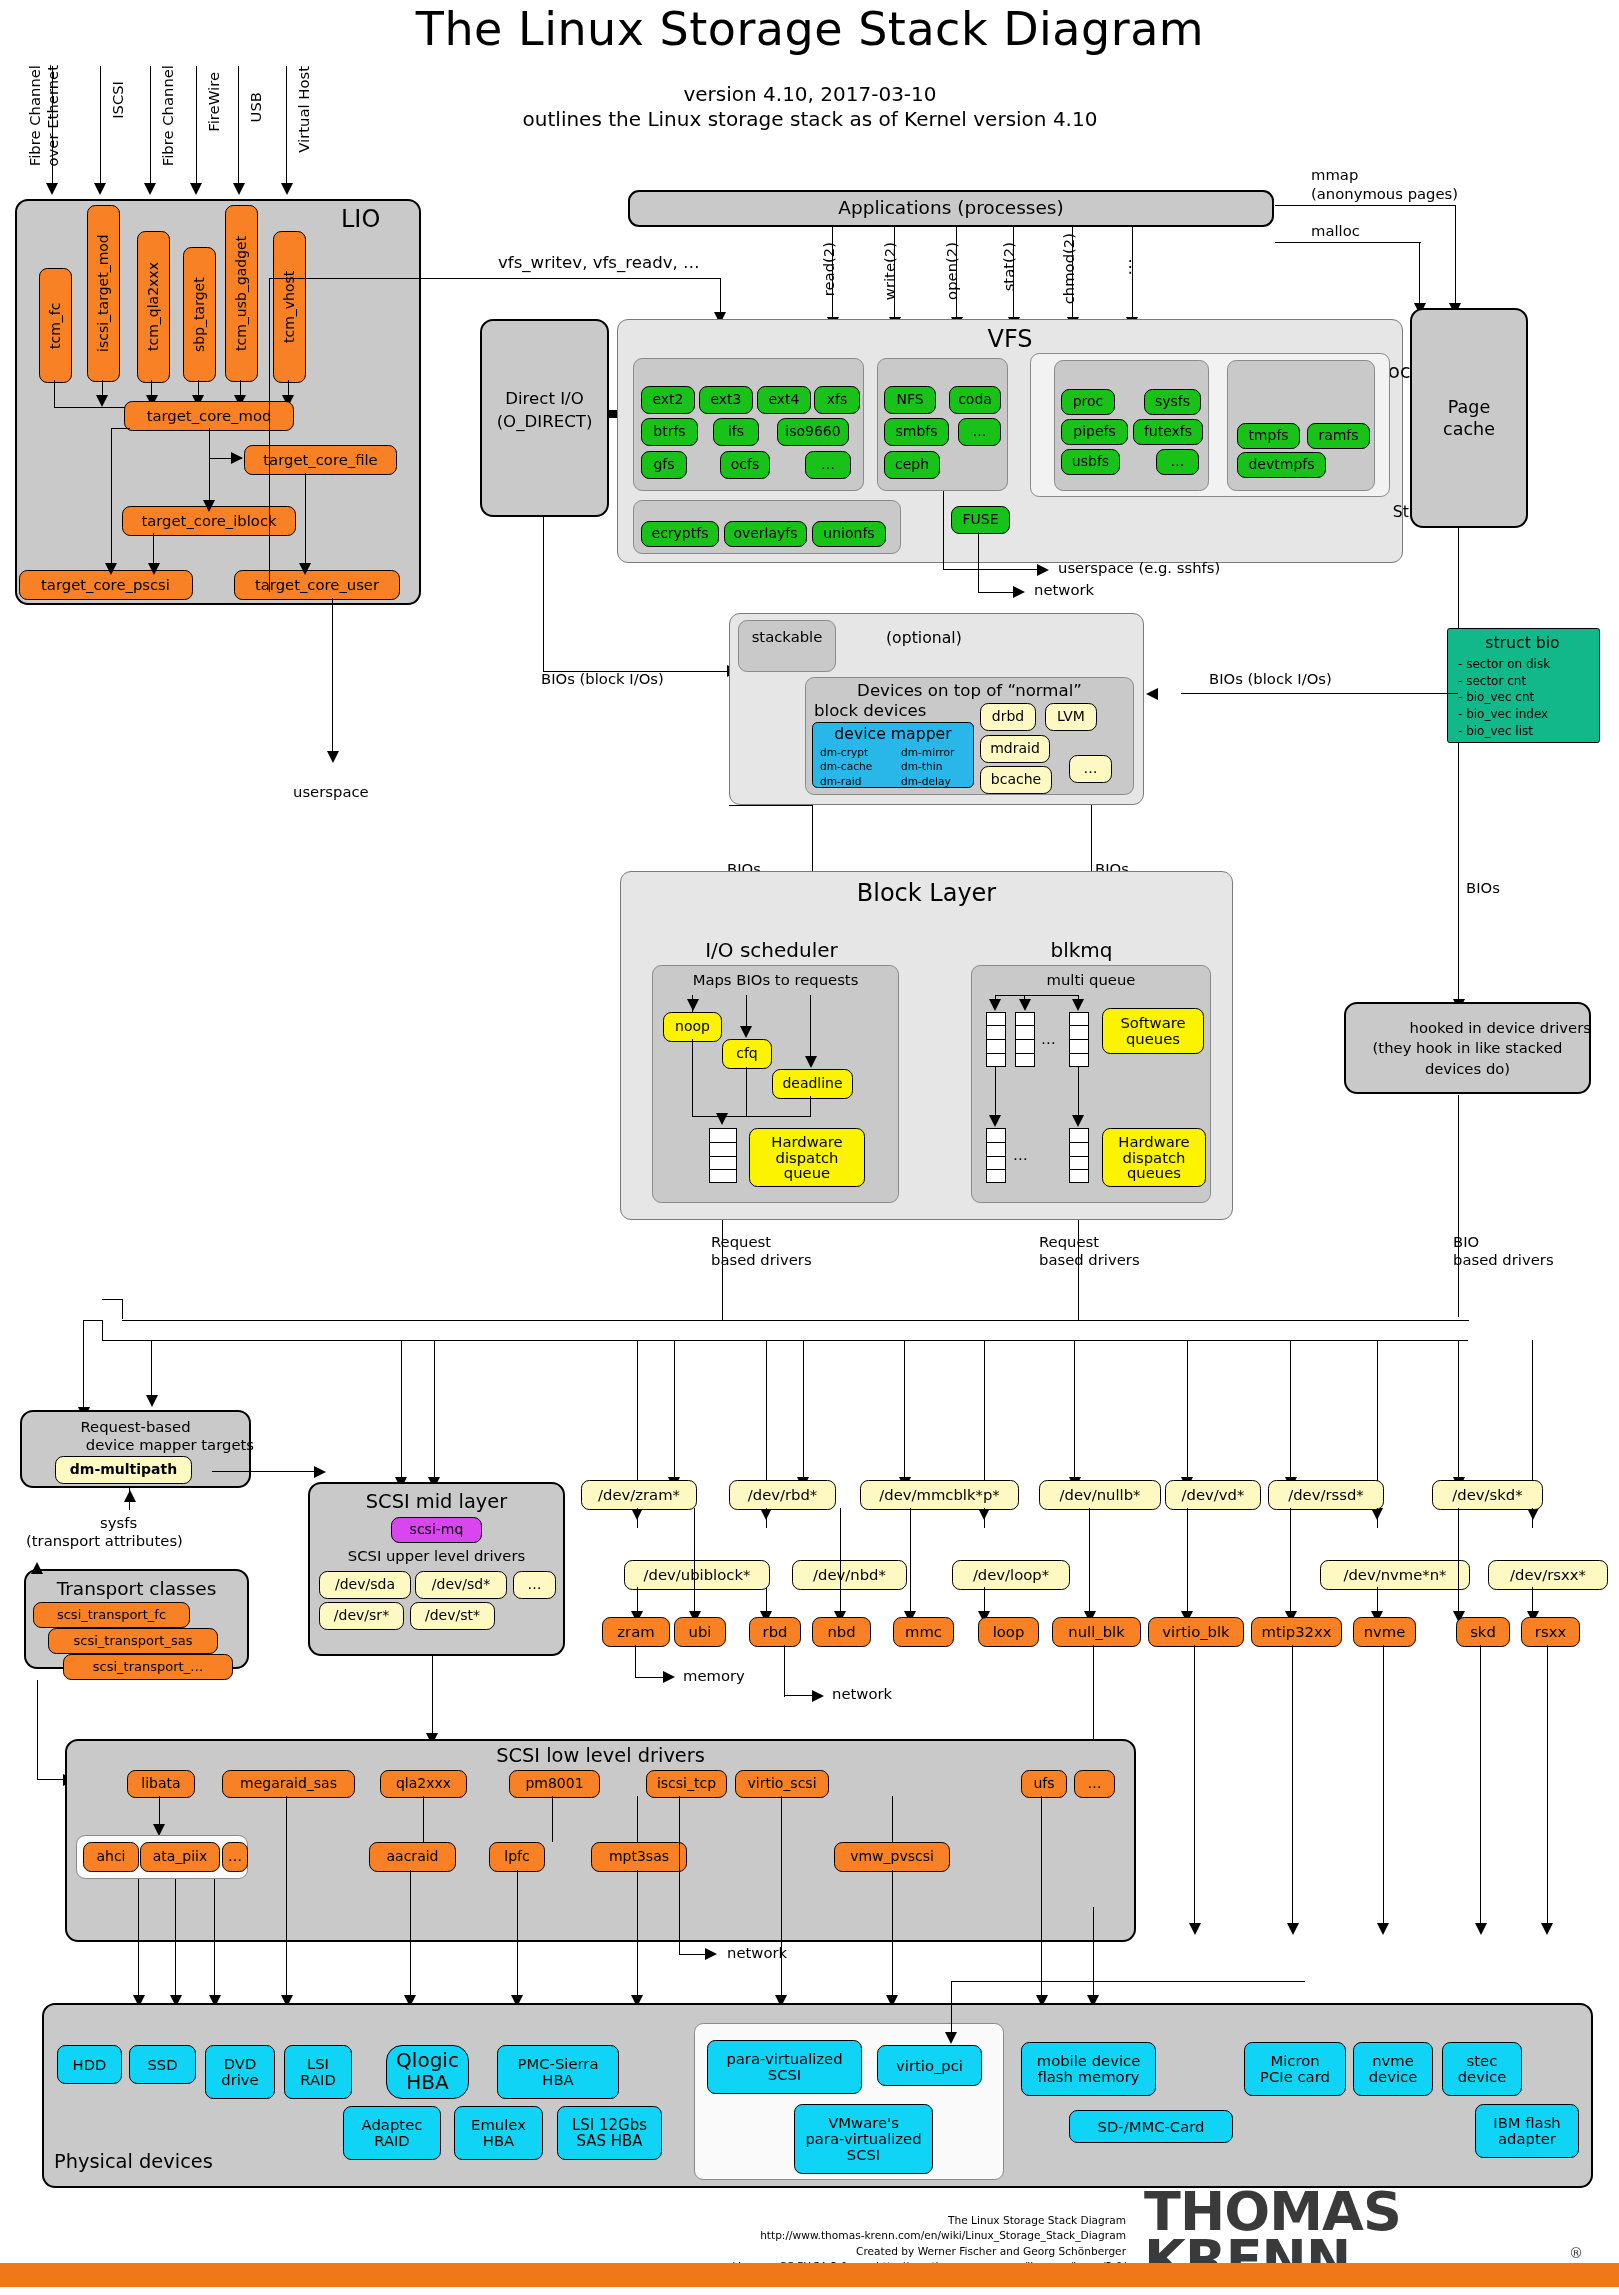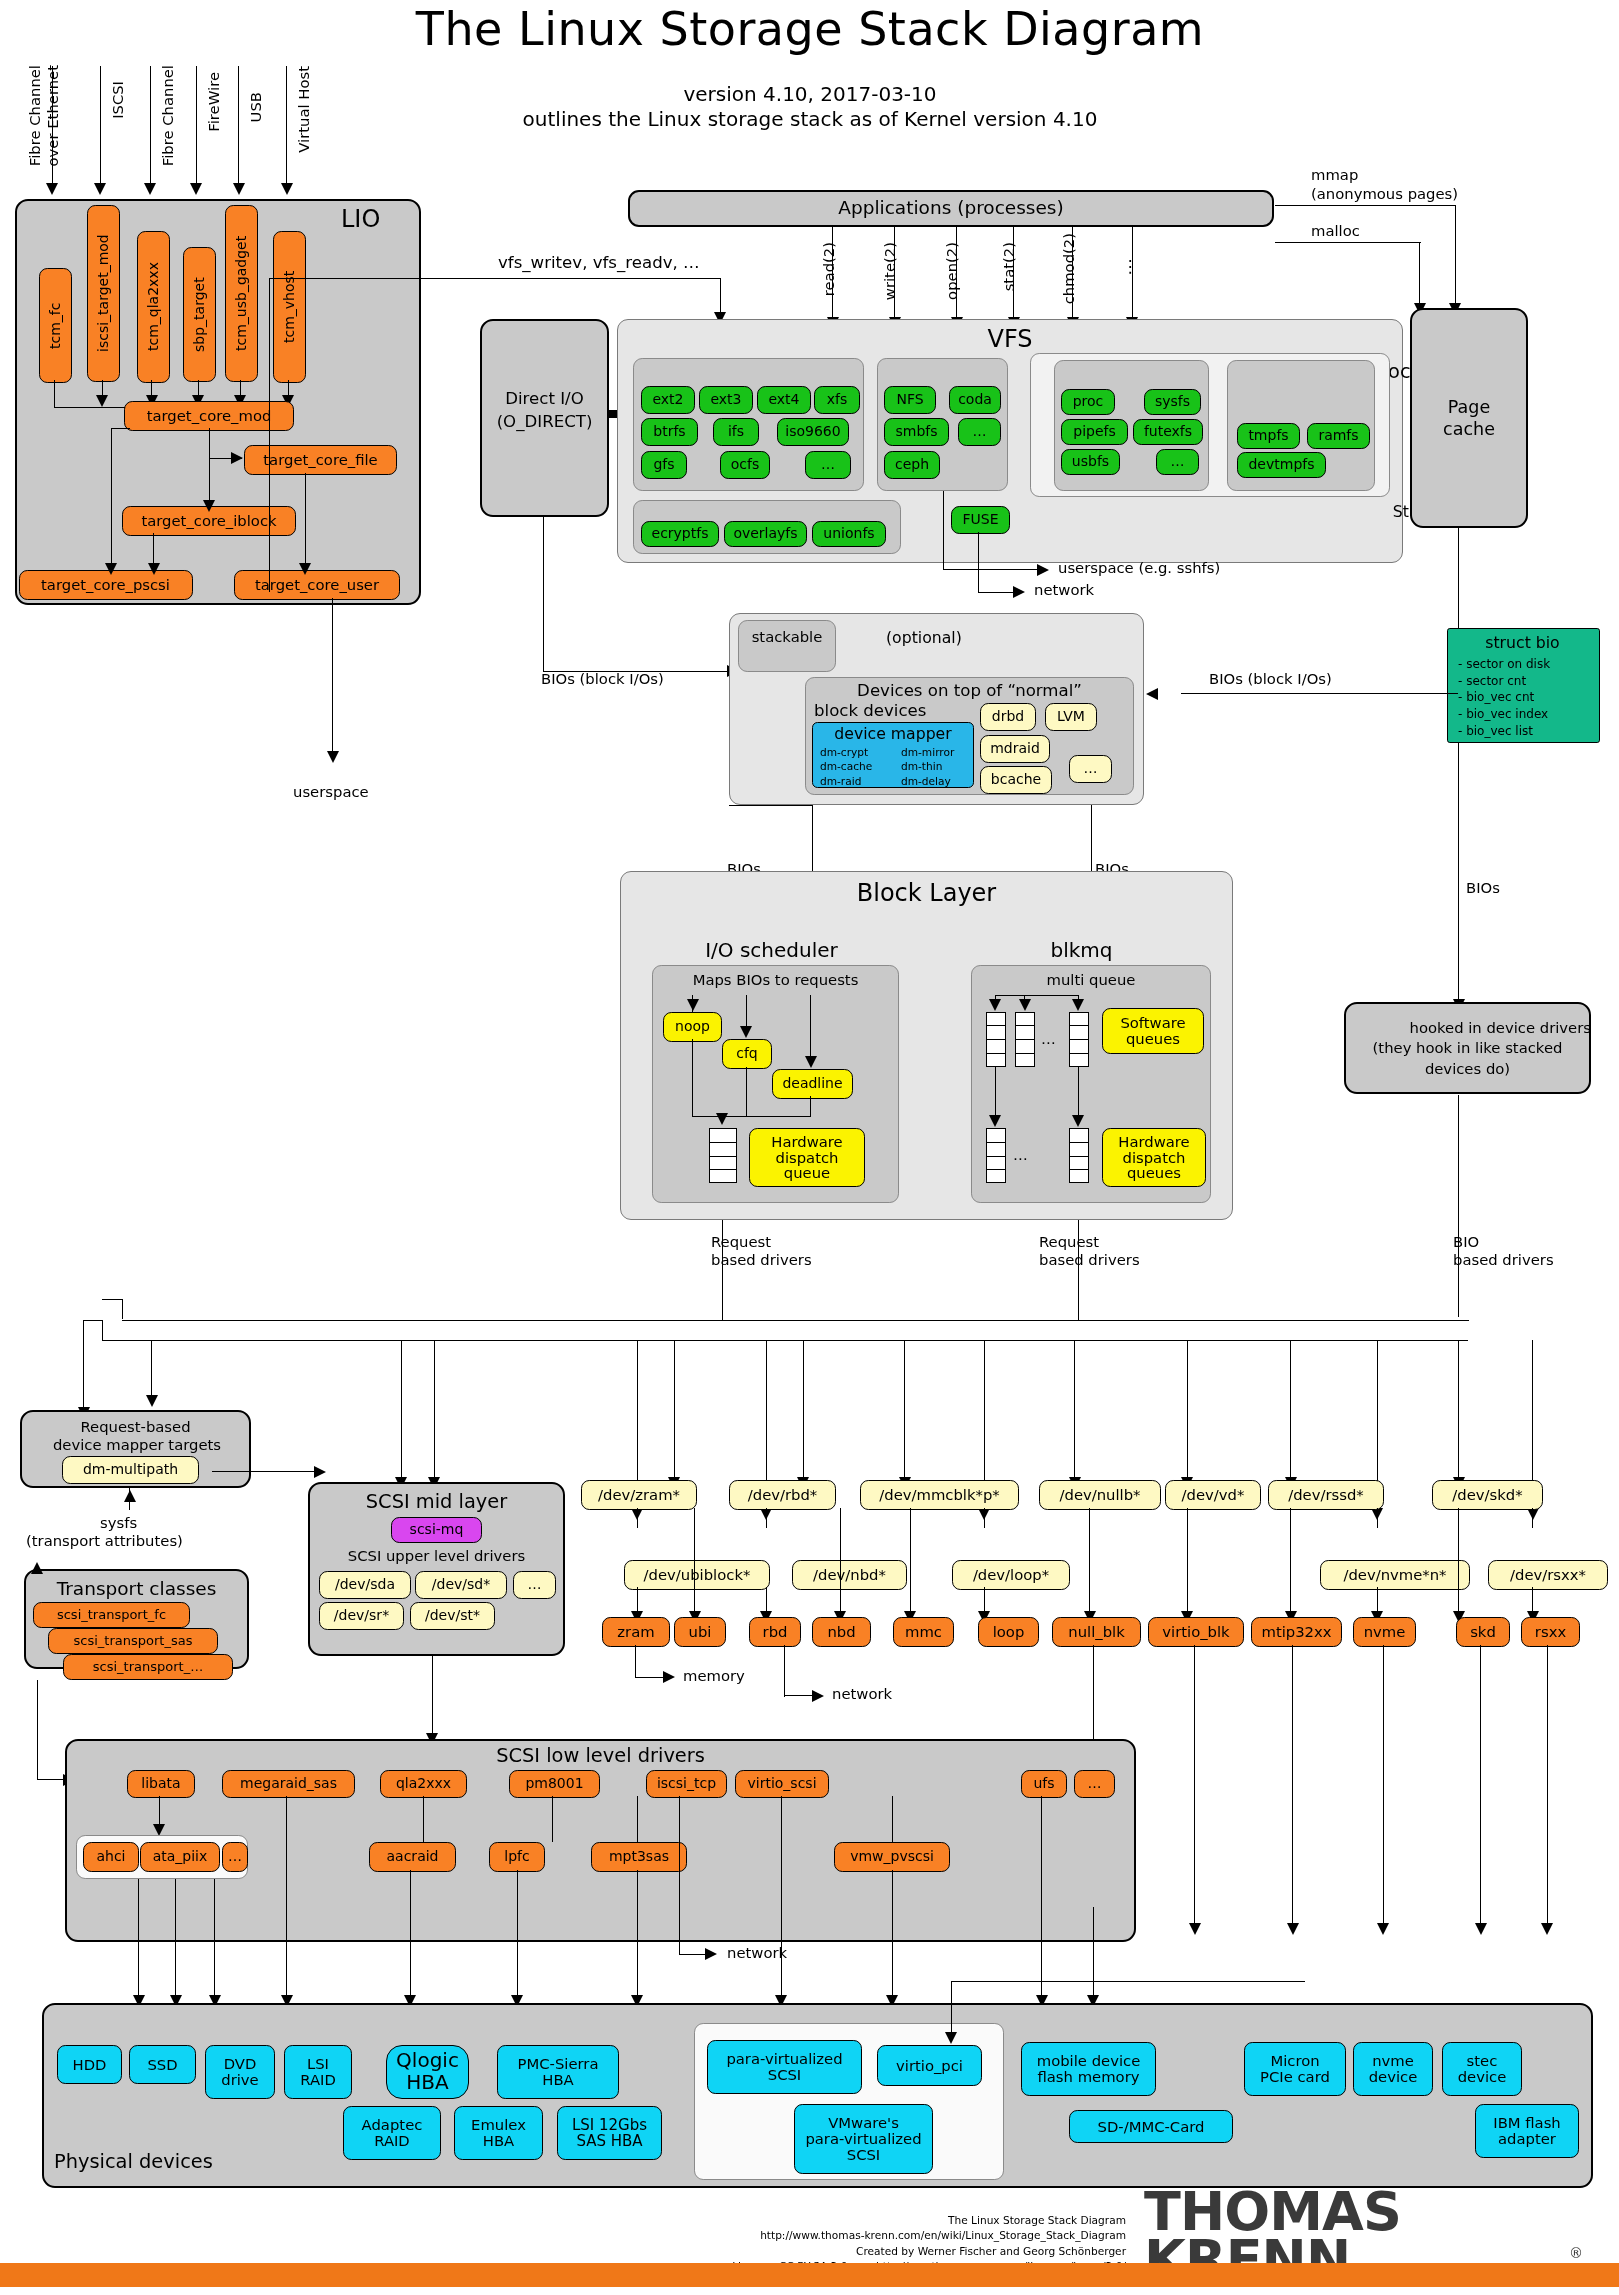--- a/index.html
+++ b/index.html
@@ -428,22 +428,22 @@
     <div class="ar-d" style="left:1285px;top:1477px;"></div>
   <div class="v" style="left:1377px;top:1340px;height:172px;"></div>
     <div class="ar-d" style="left:1371px;top:1508px;"></div>
   <div class="v" style="left:1458px;top:1340px;height:140px;"></div>
     <div class="ar-d" style="left:1453px;top:1477px;"></div>
   <div class="v" style="left:1532px;top:1340px;height:172px;"></div>
     <div class="ar-d" style="left:1527px;top:1508px;"></div>
 
   <div class="abs grp" style="left:20px;top:1410px;width:231px;height:78px;"></div>
   <div class="abs" style="left:20px;top:1418px;width:231px;text-align:center;font-size:14.8px;">Request-based</div>
-  <div class="abs" style="left:20px;top:1436px;width:234px;text-align:center;font-size:14.8px;">device mapper targets</div>
-  <div class="pill blue" style="left:62px;top:1456px;width:135px;height:26px;">dm-multipath</div>
+  <div class="abs" style="left:20px;top:1436px;width:234px;text-align:right;font-size:14.8px;">device mapper targets</div>
+  <div class="pill blue" style="left:55px;top:1456px;width:135px;height:26px;font-weight:bold;">dm-multipath</div>
   <div class="h" style="left:212px;top:1471px;width:107px;"></div>
     <div class="ar-r" style="left:314px;top:1466px;"></div>
 
   <div class="abs lbl" style="left:100px;top:1514px;font-size:14.8px;">sysfs</div>
   <div class="abs lbl" style="left:26px;top:1532px;font-size:14.8px;">(transport attributes)</div>
   <div class="v" style="left:129px;top:1488px;height:22px;"></div>
     <div class="ar-u" style="left:124px;top:1490px;"></div>
 
   <div class="abs grp" style="left:24px;top:1569px;width:225px;height:100px;"></div>
   <div class="abs" style="left:24px;top:1578px;width:225px;text-align:center;font-size:18.5px;">Transport classes</div>

